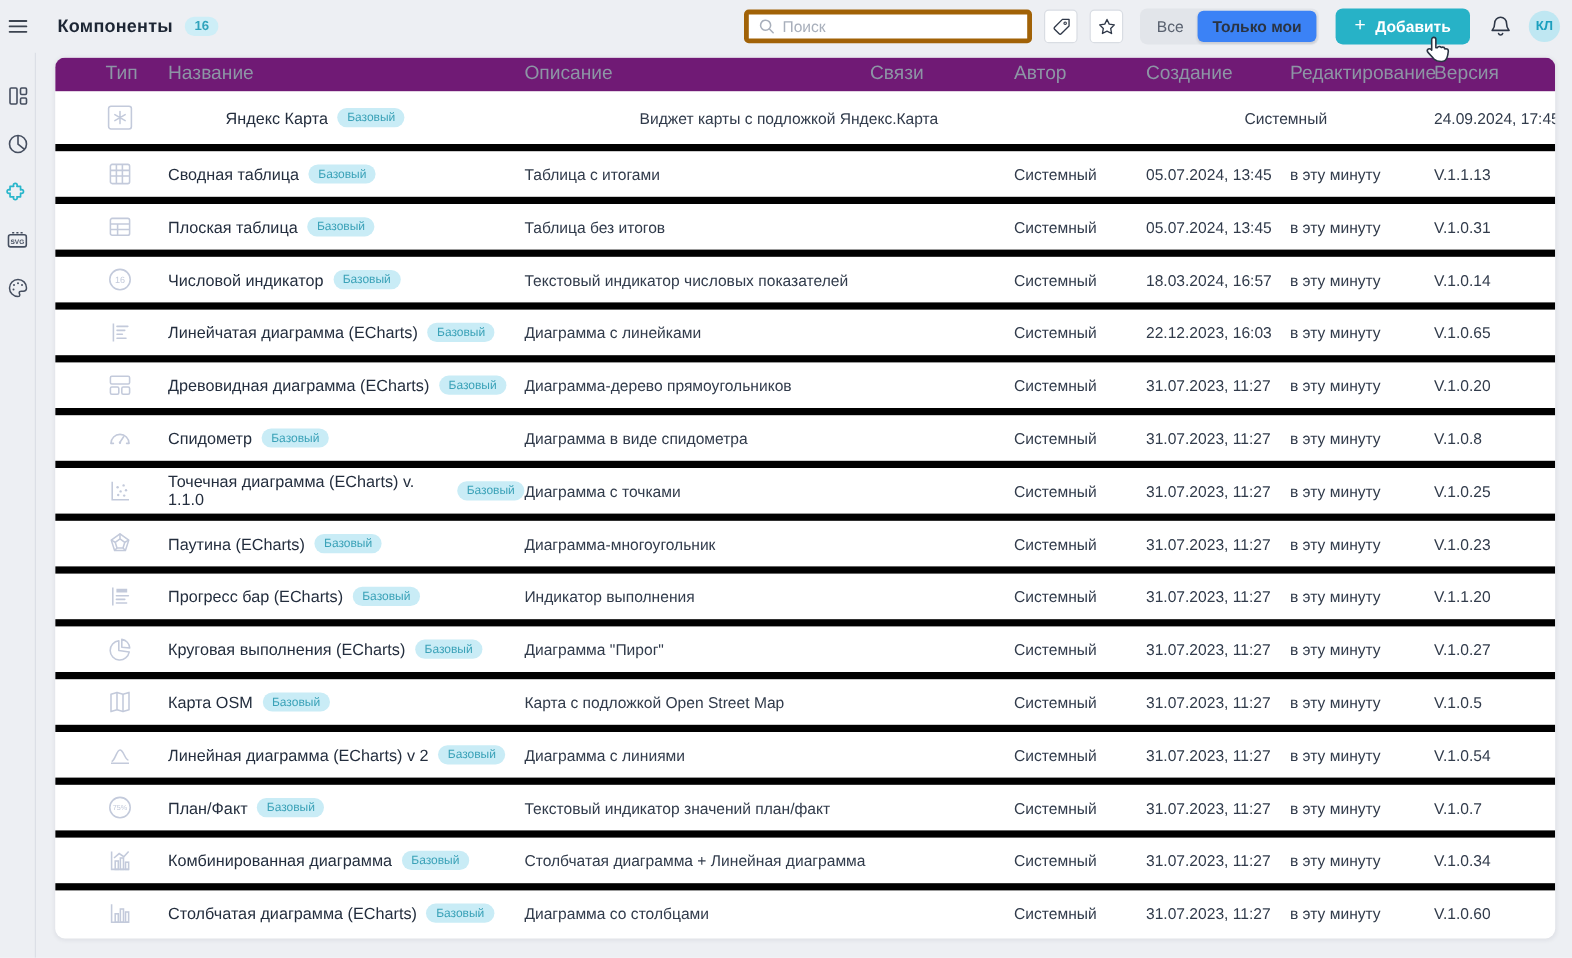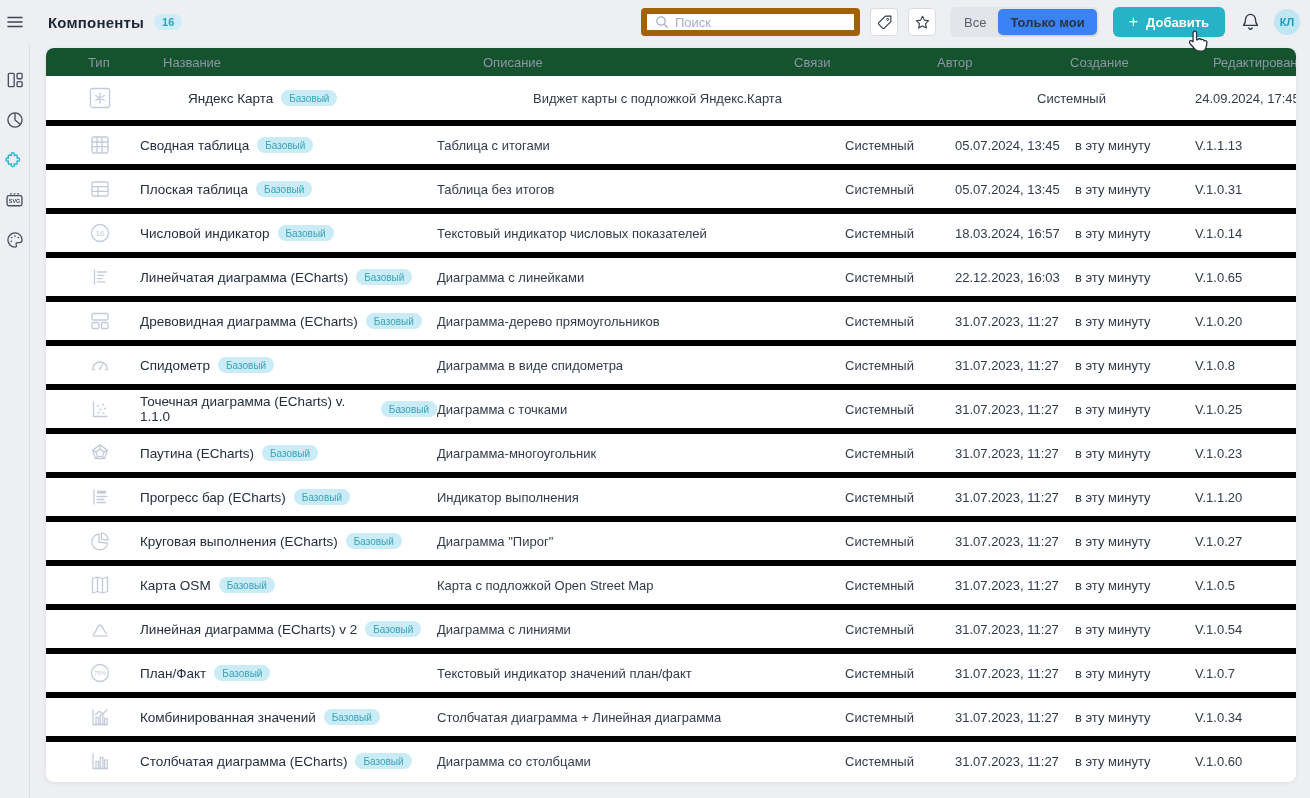--- a/index.html
+++ b/index.html
@@ -8,21 +8,21 @@
 
   
   .topbar { position:absolute; left:0; top:0; width:1310px; height:44px;
     display:flex; align-items:center; }
   .rail-head { width:30px; display:flex; justify-content:center; }
   .page-title { margin-left:18px; font-size:15px; font-weight:700; color:#1d2634; letter-spacing:.2px; }
   .count-badge { margin-left:10px; background:#cdeef7; color:#30a3bc; font-size:11px;
     padding:2px 8px; border-radius:10px; font-weight:700; }
   .topbar-right { margin-left:auto; display:flex; align-items:center; padding-right:10px; }
 
-  .search-box { width:219px; height:28px; background:#fff; border:6px solid #a16207;
+  .search-box { width:240px; height:28px; background:#fff; border:4px solid #a16207;
     border-radius:4px; display:flex; align-items:center; padding:0 8px; }
   .search-box input { border:none; outline:none; width:100%; font-size:13px;
     font-family:"Liberation Sans", sans-serif; color:#2a3342; margin-left:6px; background:transparent; }
   .search-box input::placeholder { color:#a8afbb; }
 
   .icon-btn { width:28px; height:28px; background:#fff; border:1px solid #d9dde3;
     border-radius:4px; display:flex; align-items:center; justify-content:center;
     margin-left:10px; cursor:pointer; }
 
   .toggle { margin-left:14px; background:#e2e5ea; border-radius:6px; height:30px;
@@ -46,21 +46,21 @@
     border-right:1px solid #dcdfe6; display:flex; flex-direction:column;
     align-items:center; padding-top:22px; }
   .side-item { width:26px; height:28px; margin-bottom:12px; display:flex;
     align-items:center; justify-content:center; cursor:pointer; }
 
   
   .card { position:absolute; left:46px; top:48px; width:1250px; height:734px;
     background:#fff; border-radius:8px; box-shadow:0 1px 4px rgba(20,30,50,.08); overflow:hidden; }
   .grid-cols { display:grid; grid-template-columns:94px 297px 288px 120px 110px 120px 120px auto;
     align-items:center; }
-  .thead { height:28px; background:#14532d; font-size:13px; color:#8d95a5;gap:23px; }
+  .thead { height:28px; background:#701a75; font-size:16px; color:#8d95a5; }
   .thead .col-type { padding-left:42px; }
   .trow { height:44px; border-top:6px solid #000000; font-size:13px; cursor:pointer; }
   .trow:first-child { border-top:none;gap:48px; }
   .ticon { margin-left:41px; width:26px; height:26px; display:flex; align-items:center; justify-content:center; }
   .name-cell { display:flex; align-items:center; }
   .comp-name { color:#242e3e; font-size:13.5px; }
   .badge { margin-left:8px; background:#c9ecf6; color:#3ba2b8; font-size:10px;
     padding:2.5px 8px; border-radius:10px; white-space:nowrap; }
   .desc, .author, .created, .edited, .version { color:#313b4b; }
 
@@ -505,21 +505,21 @@
             <svg width="24" height="24" viewBox="0 0 24 24">
               <path d="M5 4.5v15h14.5" fill="none" stroke="#c3cadb" stroke-width="1.3"></path>
               <rect x="8" y="12.5" width="2.6" height="7" fill="none" stroke="#c3cadb" stroke-width="1.3"></rect>
               <rect x="12.3" y="10" width="2.6" height="9.5" fill="none" stroke="#c3cadb" stroke-width="1.3"></rect>
               <rect x="16.6" y="13.5" width="2.6" height="6" fill="none" stroke="#c3cadb" stroke-width="1.3"></rect>
               <path d="M7 10l4.3-3.7 3.9 2.6 4-4.4" fill="none" stroke="#c3cadb" stroke-width="1.3"></path>
             </svg>
           </span>
         </div>
     <div class="name-cell">
-      <span class="comp-name">Комбинированная значений</span>
+      <span class="comp-name">Комбинированная диаграмма</span>
       <span class="badge">Базовый</span>
     </div>
     <div class="desc">Столбчатая диаграмма + Линейная диаграмма</div>
     <div class="links"></div>
     <div class="author">Системный</div>
     <div class="created">31.07.2023, 11:27</div>
     <div class="edited">в эту минуту</div>
     <div class="version">V.1.0.34</div>
   </div>
 

